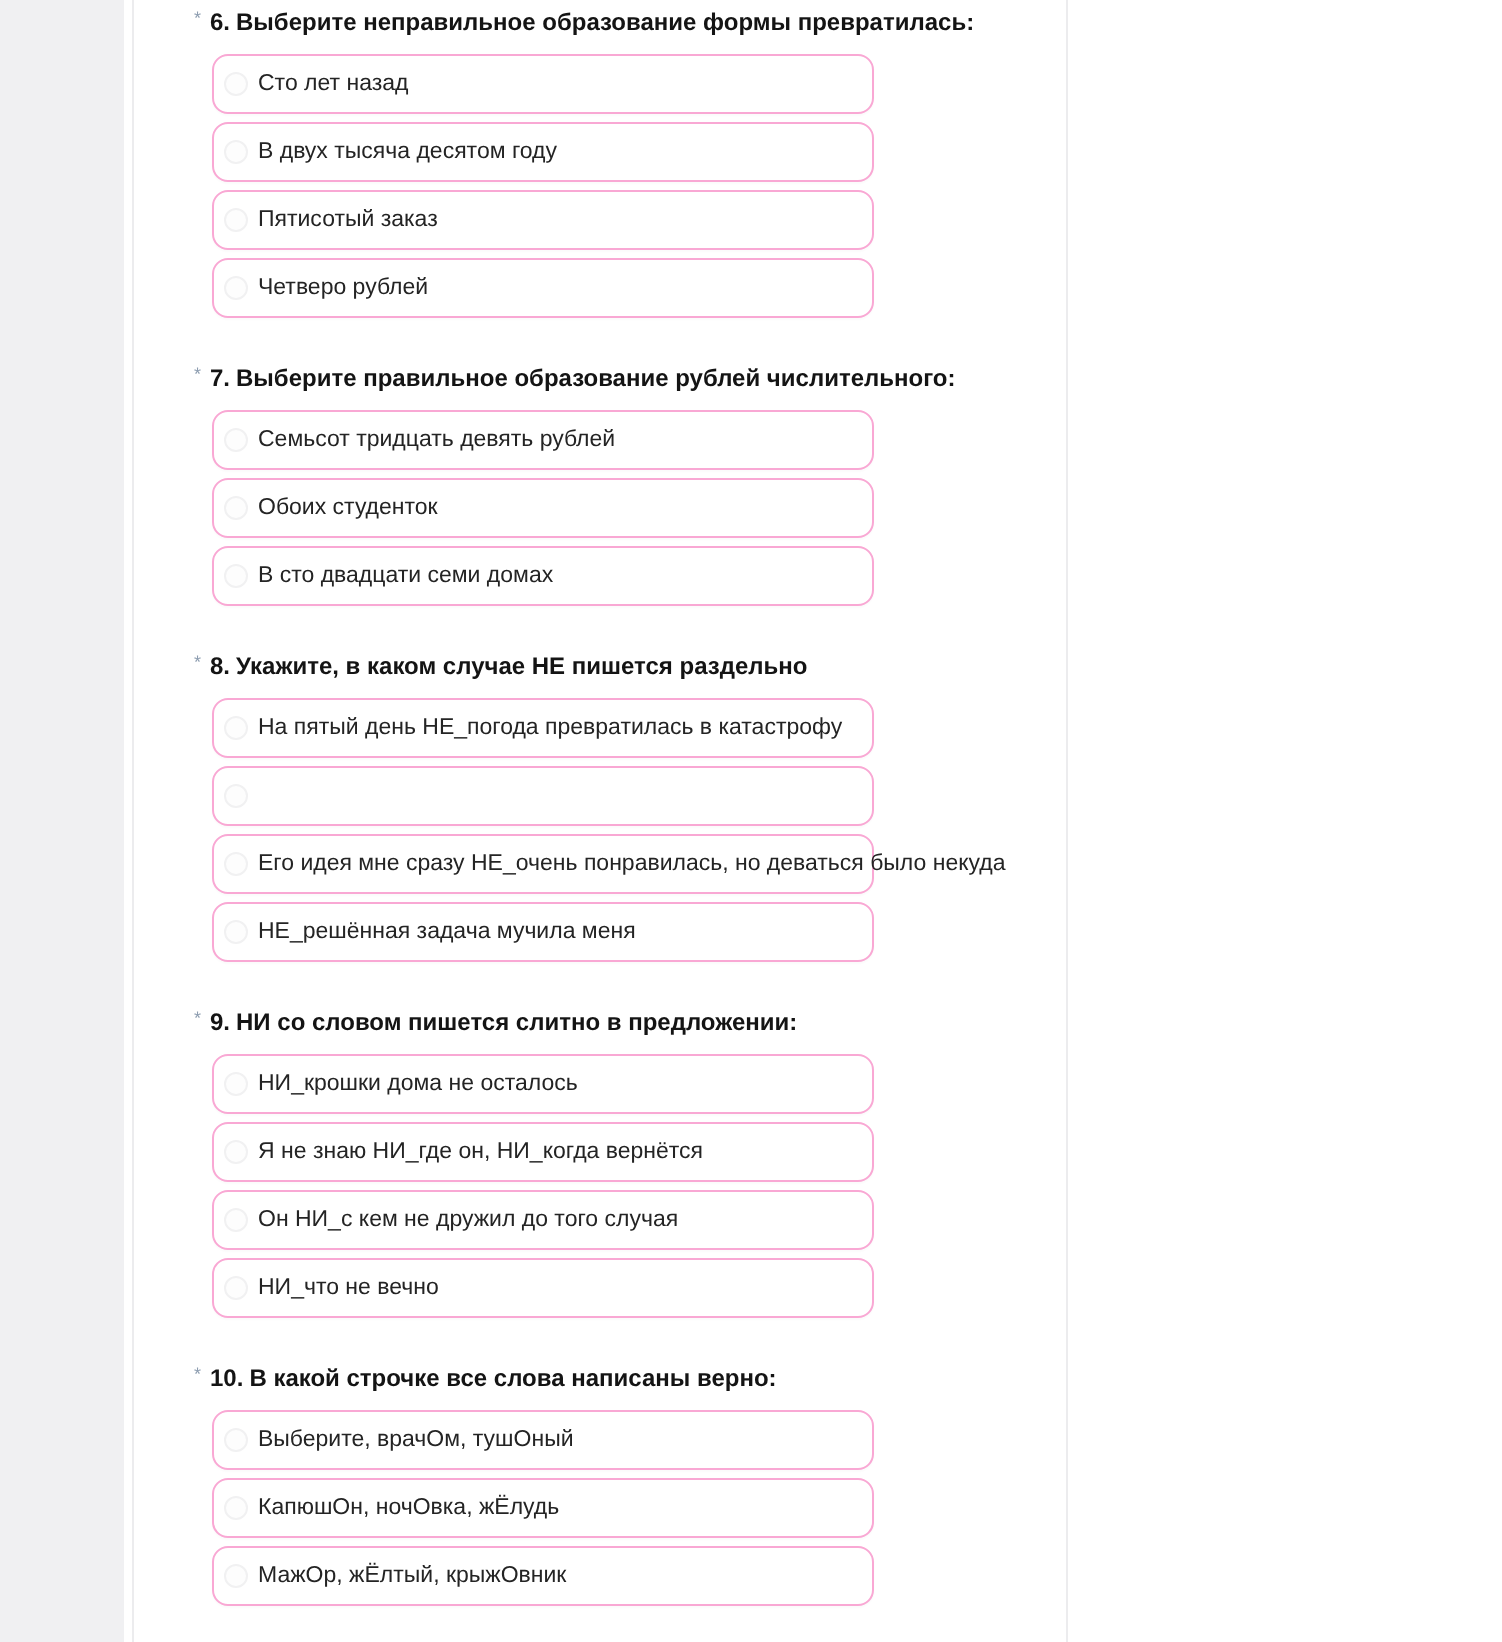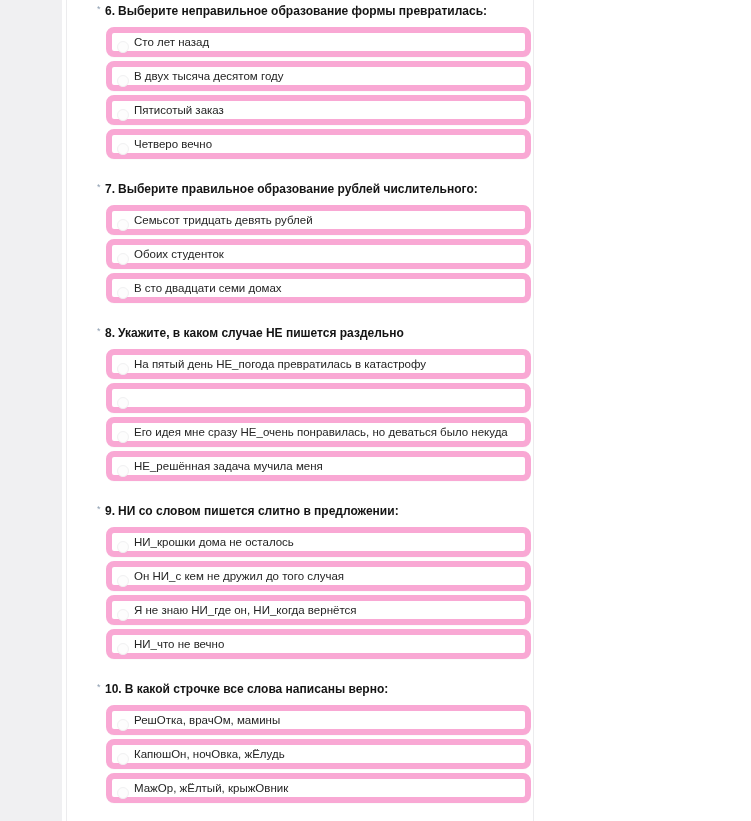--- a/index.html
+++ b/index.html
@@ -53,26 +53,26 @@
     position: absolute;
     left: -8px;
     top: -2px;
     font-size: 9px;
     font-weight: normal;
     color: #8d9db0;
   }
   .q-number { margin-right: 3px; }
   .options-list { margin: 0; padding: 0; }
   .option {
-    width: 425px;
+    width: 331px;
     height: 30px;
     box-sizing: border-box;
     margin: 0 0 4px 1px;
     background: #ffffff;
-    border: 6px solid #f9a8d4;
+    border: 1px solid #f9a8d4;
     border-radius: 8px;
     display: flex;
     align-items: center;
     padding-left: 22px;
     position: relative;
     font-size: 11.5px;
     color: #242424;
     cursor: pointer;
     box-shadow: 0 1px 1px rgba(0,0,0,0.02);
     white-space: nowrap;
@@ -107,21 +107,21 @@
         <div class="option">
     <span class="radio"></span>
     <span>В двух тысяча десятом году</span>
   </div>
         <div class="option">
     <span class="radio"></span>
     <span>Пятисотый заказ</span>
   </div>
         <div class="option">
     <span class="radio"></span>
-    <span>Четверо вечно</span>
+    <span>Четверо рублей</span>
   </div>
       </div>
   </div>
     <div class="question">
     <div class="q-title">
       <span class="req">*</span><span class="q-number">7.</span><span>Выберите правильное образование рублей числительного:</span>
     </div>
     <div class="options-list">
         <div class="option">
     <span class="radio"></span>
@@ -163,40 +163,40 @@
     <div class="q-title">
       <span class="req">*</span><span class="q-number">9.</span><span>НИ со словом пишется слитно в предложении:</span>
     </div>
     <div class="options-list">
         <div class="option">
     <span class="radio"></span>
     <span>НИ_крошки дома не осталось</span>
   </div>
         <div class="option">
     <span class="radio"></span>
+    <span>Я не знаю НИ_где он, НИ_когда вернётся</span>
+  </div>
+        <div class="option">
+    <span class="radio"></span>
     <span>Он НИ_с кем не дружил до того случая</span>
   </div>
         <div class="option">
     <span class="radio"></span>
-    <span>Я не знаю НИ_где он, НИ_когда вернётся</span>
-  </div>
-        <div class="option">
-    <span class="radio"></span>
     <span>НИ_что не вечно</span>
   </div>
       </div>
   </div>
     <div class="question">
     <div class="q-title">
       <span class="req">*</span><span class="q-number">10.</span><span>В какой строчке все слова написаны верно:</span>
     </div>
     <div class="options-list">
         <div class="option">
     <span class="radio"></span>
-    <span>РешОтка, врачОм, мамины</span>
+    <span>Выберите, врачОм, тушОный</span>
   </div>
         <div class="option">
     <span class="radio"></span>
     <span>КапюшОн, ночОвка, жЁлудь</span>
   </div>
         <div class="option">
     <span class="radio"></span>
     <span>МажОр, жЁлтый, крыжОвник</span>
   </div>
       </div>

